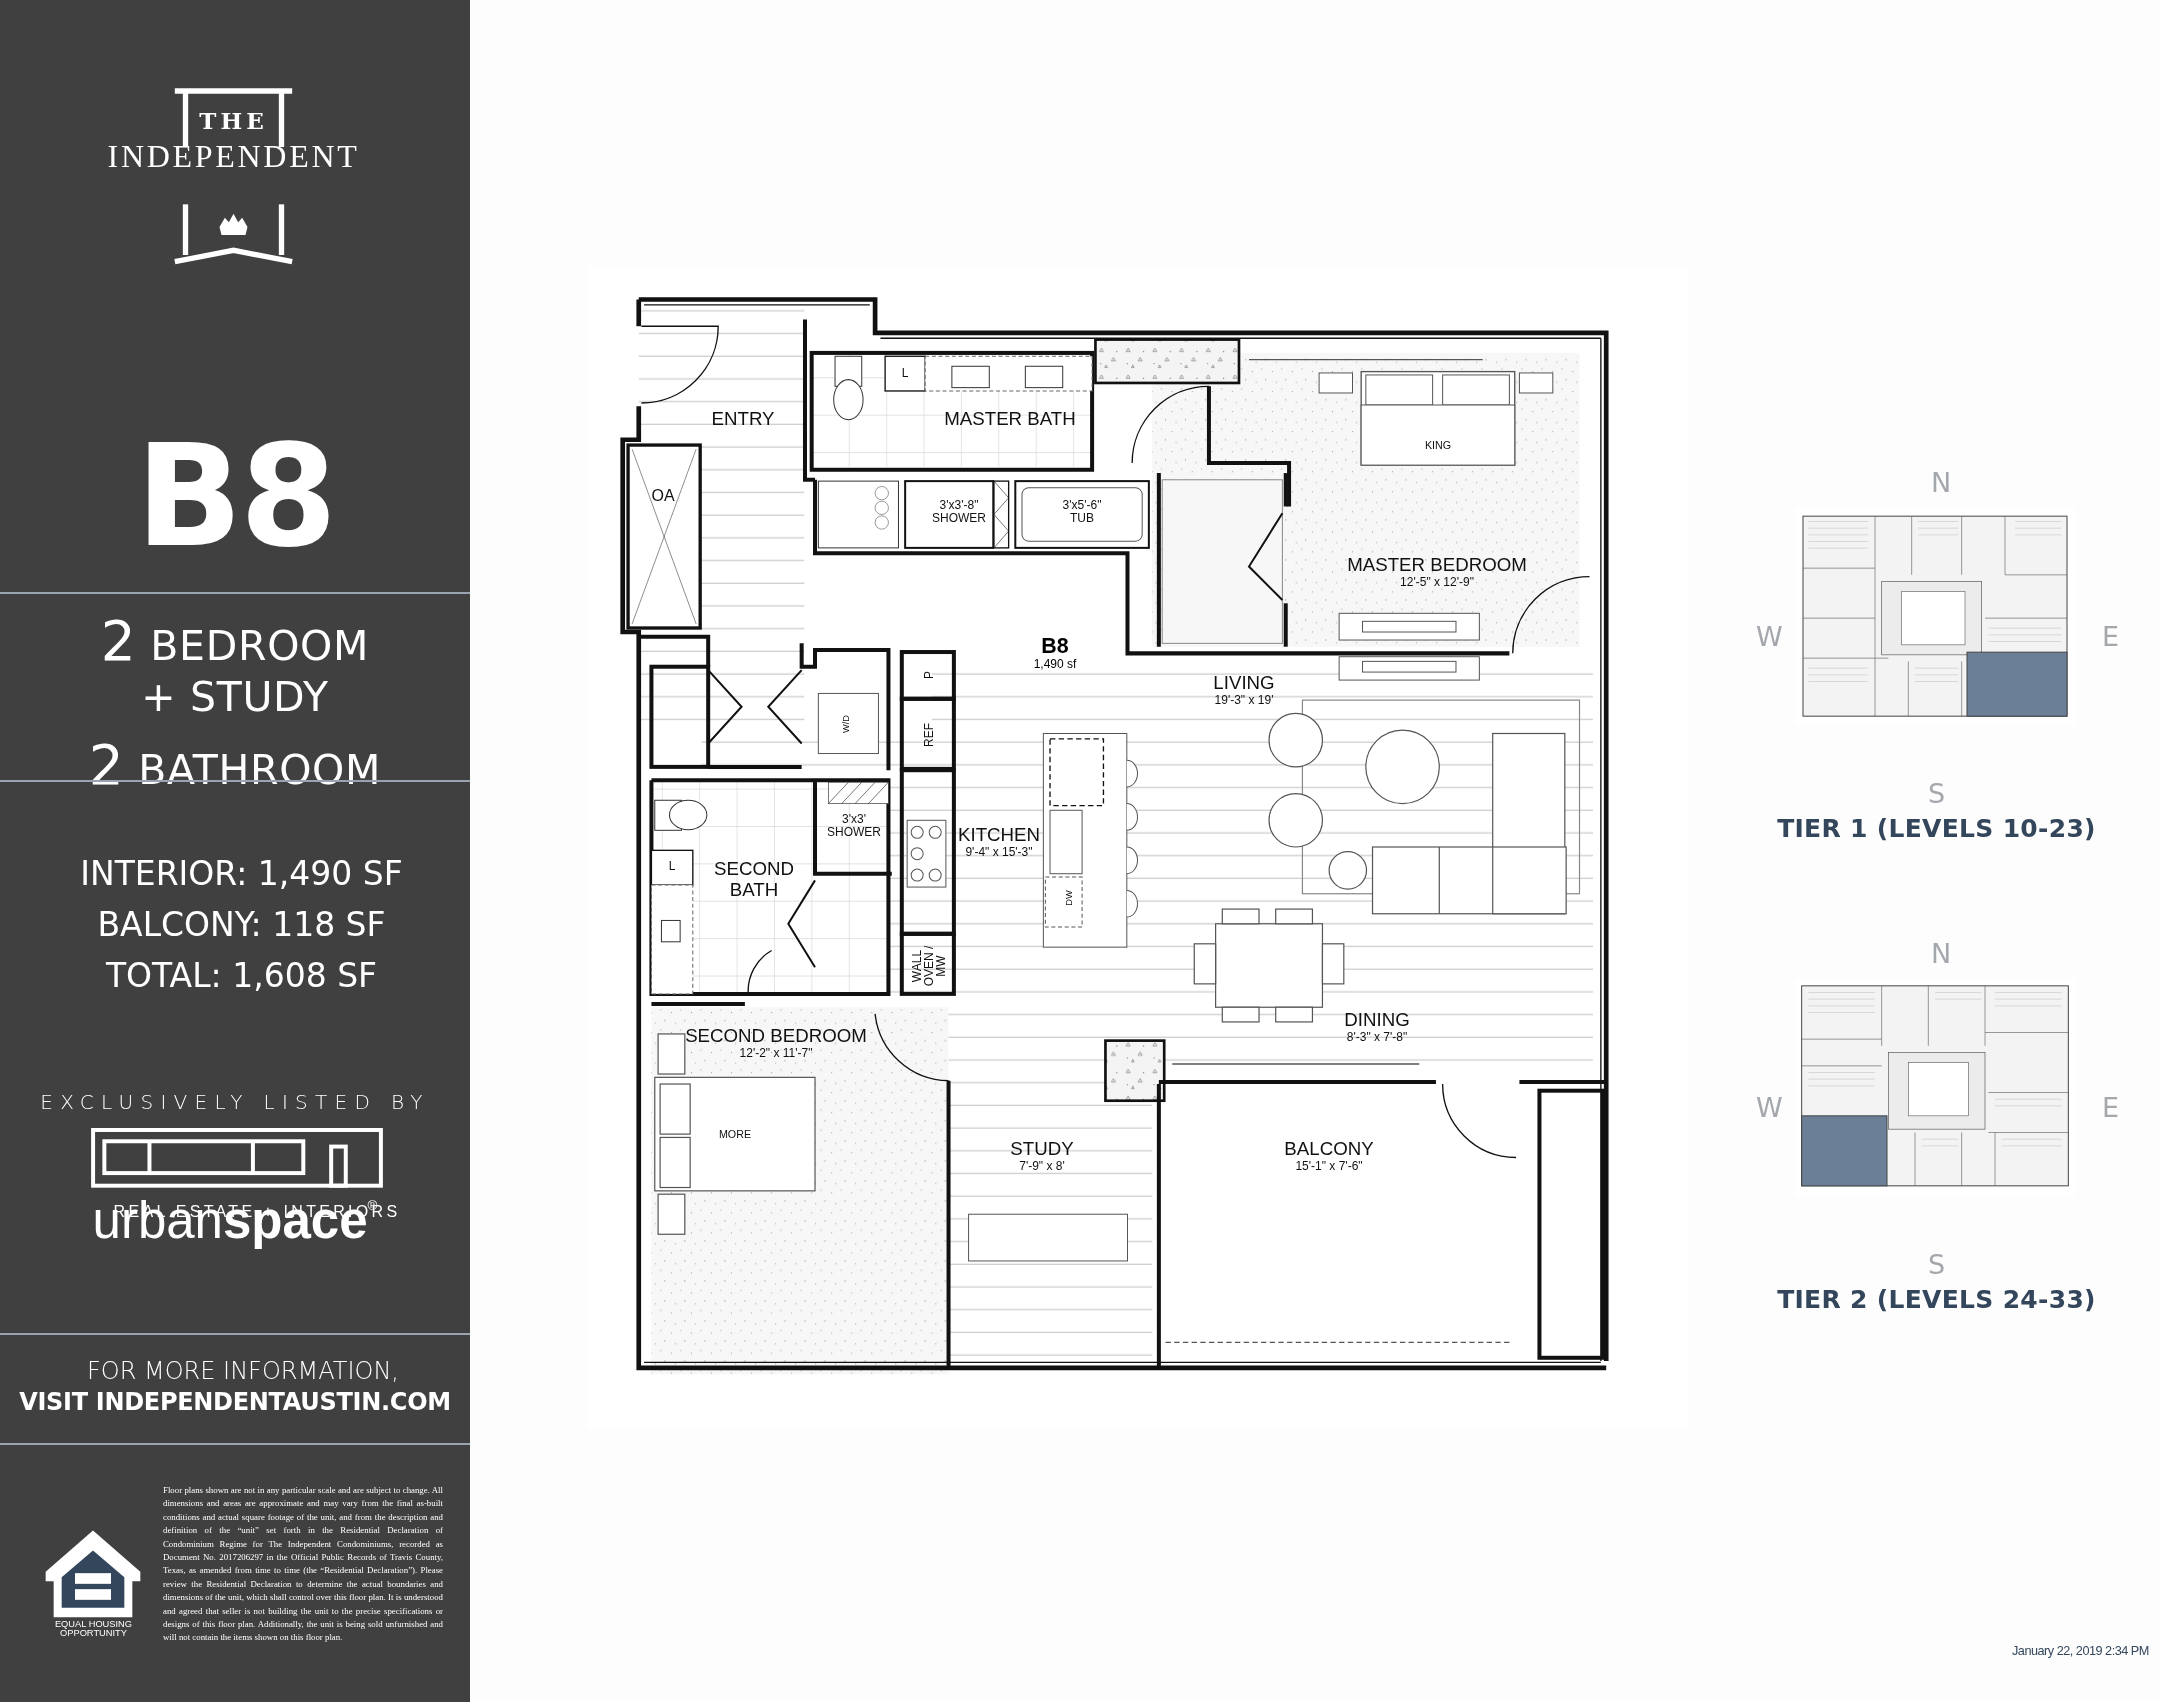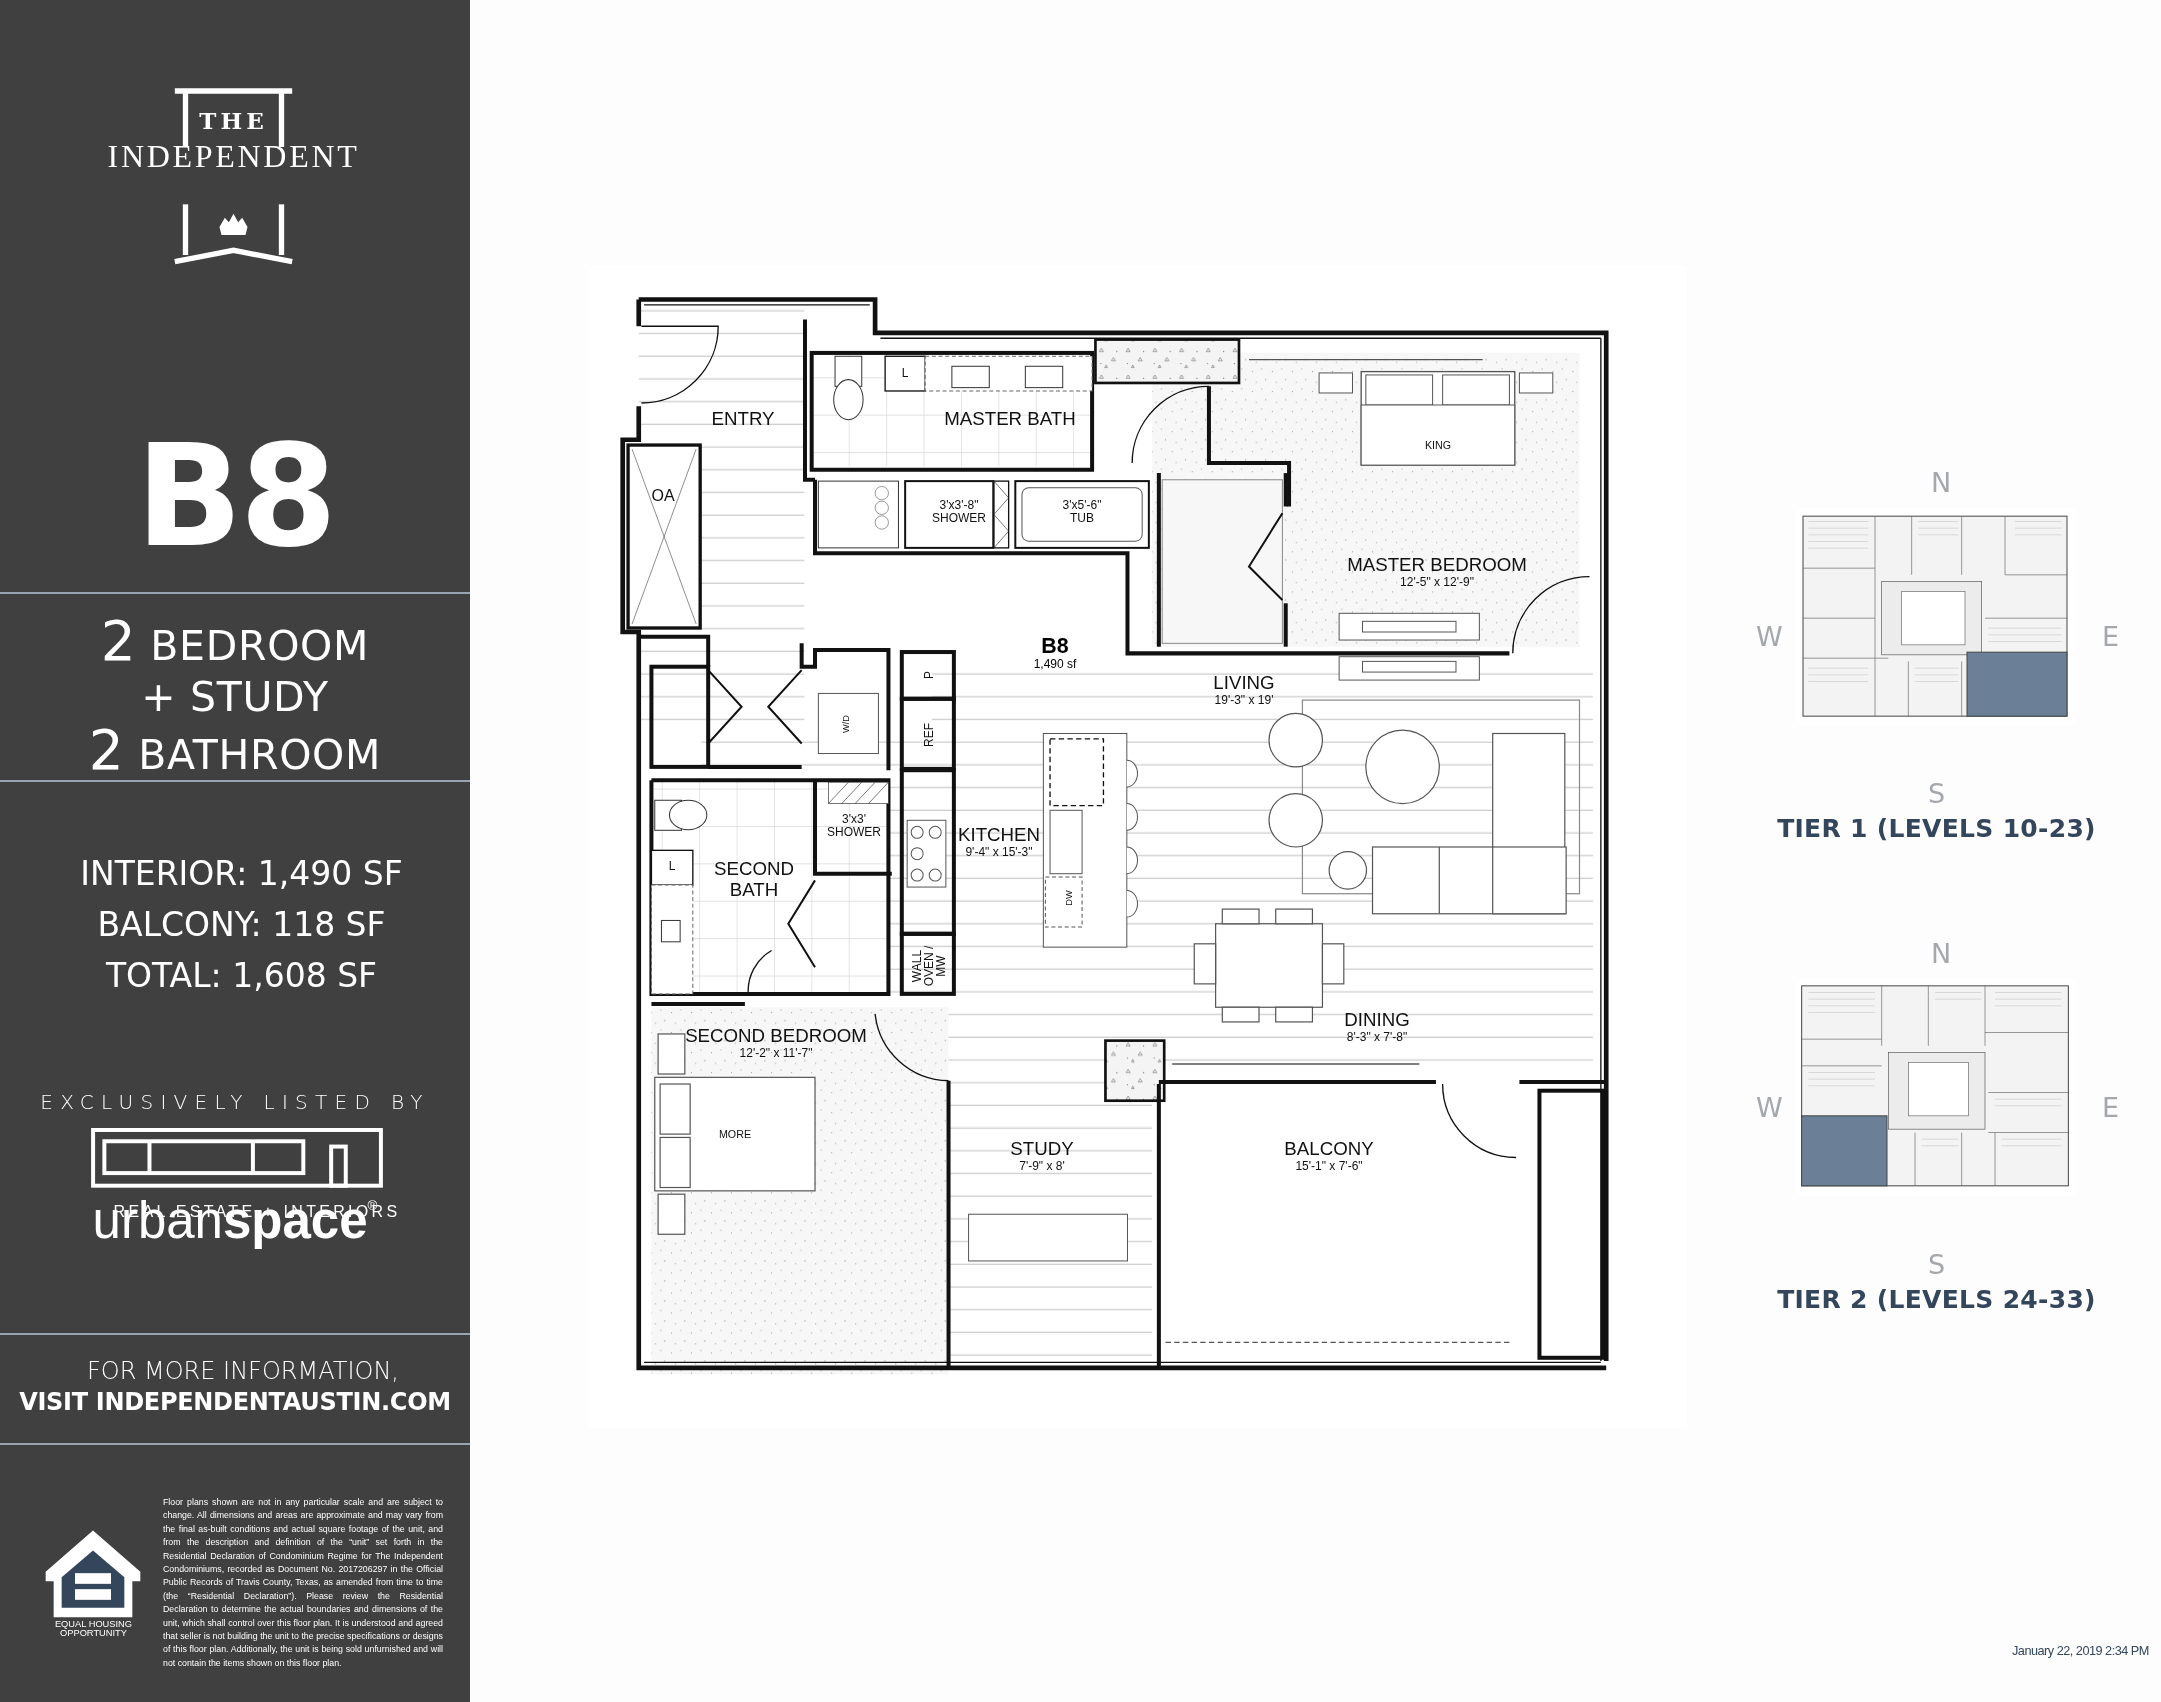--- a/index.html
+++ b/index.html
@@ -26,21 +26,21 @@
   .unit-code {
     position: absolute; left: 0; top: 427px; width: 470px; text-align: center;
     font-family: "DejaVu Sans", sans-serif; font-weight: bold; font-size: 140px; letter-spacing: -2.7px; line-height: 1;
   }
 
   .layout-lines { position: absolute; left: 0; top: 614px; width: 470px; text-align: center; }
   .layout-line { font-family: "DejaVu Sans", sans-serif; font-size: 41px; line-height: 1; letter-spacing: 0.7px; }
   .layout-line .num { font-size: 55px; }
   .layout-line.l1 { margin-top: 0; }
   .layout-line.l2 { margin-top: 8px; }
-  .layout-line.l3 { margin-top: 5px; }
+  .layout-line.l3 { margin-top: 20px; }
 
   .areas { position: absolute; left: 0; top: 848px; width: 470px; text-align: center; }
   .area-row { font-family: "DejaVu Sans", sans-serif; font-size: 33px; line-height: 51px; padding-left: 13px; }
 
   .exclusive {
     position: absolute; left: 0; top: 1090px; width: 470px; text-align: center;
     font-family: "DejaVu Sans", sans-serif; font-size: 20px; letter-spacing: 7.3px; font-weight: 300;
   }
   .broker-logo { position: absolute; left: 90px; top: 1128px; width: 294px; height: 63px; }
   .broker-name {
@@ -58,23 +58,22 @@
   .info-line1 { font-family: "DejaVu Sans", sans-serif; font-size: 24px; line-height: 31px; font-weight: 300; margin-left: 16px; }
   .info-line2 { font-family: "DejaVu Sans", sans-serif; font-size: 24px; line-height: 31px; font-weight: bold; letter-spacing: -0.3px; }
 
   .eho { position: absolute; left: 43px; top: 1529px; width: 100px; height: 107px; }
   .eho-label {
     position: absolute; left: 47px; top: 1620px; width: 93px; text-align: center;
     font-family: "Liberation Sans", sans-serif; font-size: 9.3px; line-height: 8.7px;
   }
   .disclaimer {
     position: absolute; left: 163px; top: 1484px; width: 280px;
-    font-family: Liberation Sans, sans-serif; font-size: 8.8px; line-height: 13.4px; text-align: justify;
+    font-family: Liberation Serif, serif; font-size: 8.8px; line-height: 13.4px; text-align: justify;
     color: #ffffff;
-    margin-top: 12px;
   }
 
   
   .plan-area { position: absolute; left: 588px; top: 266px; width: 1099px; height: 1162px; background: #ffffff; }
   .plan-area svg { position: absolute; left: 0; top: 0; }
   .room-label {
     position: absolute; font-family: "Liberation Sans", sans-serif; color: #111; text-align: center;
     transform: translateX(-50%); white-space: nowrap;
   }
   .room-label .name { font-size: 18.7px; line-height: 21.4px; display: block; }

